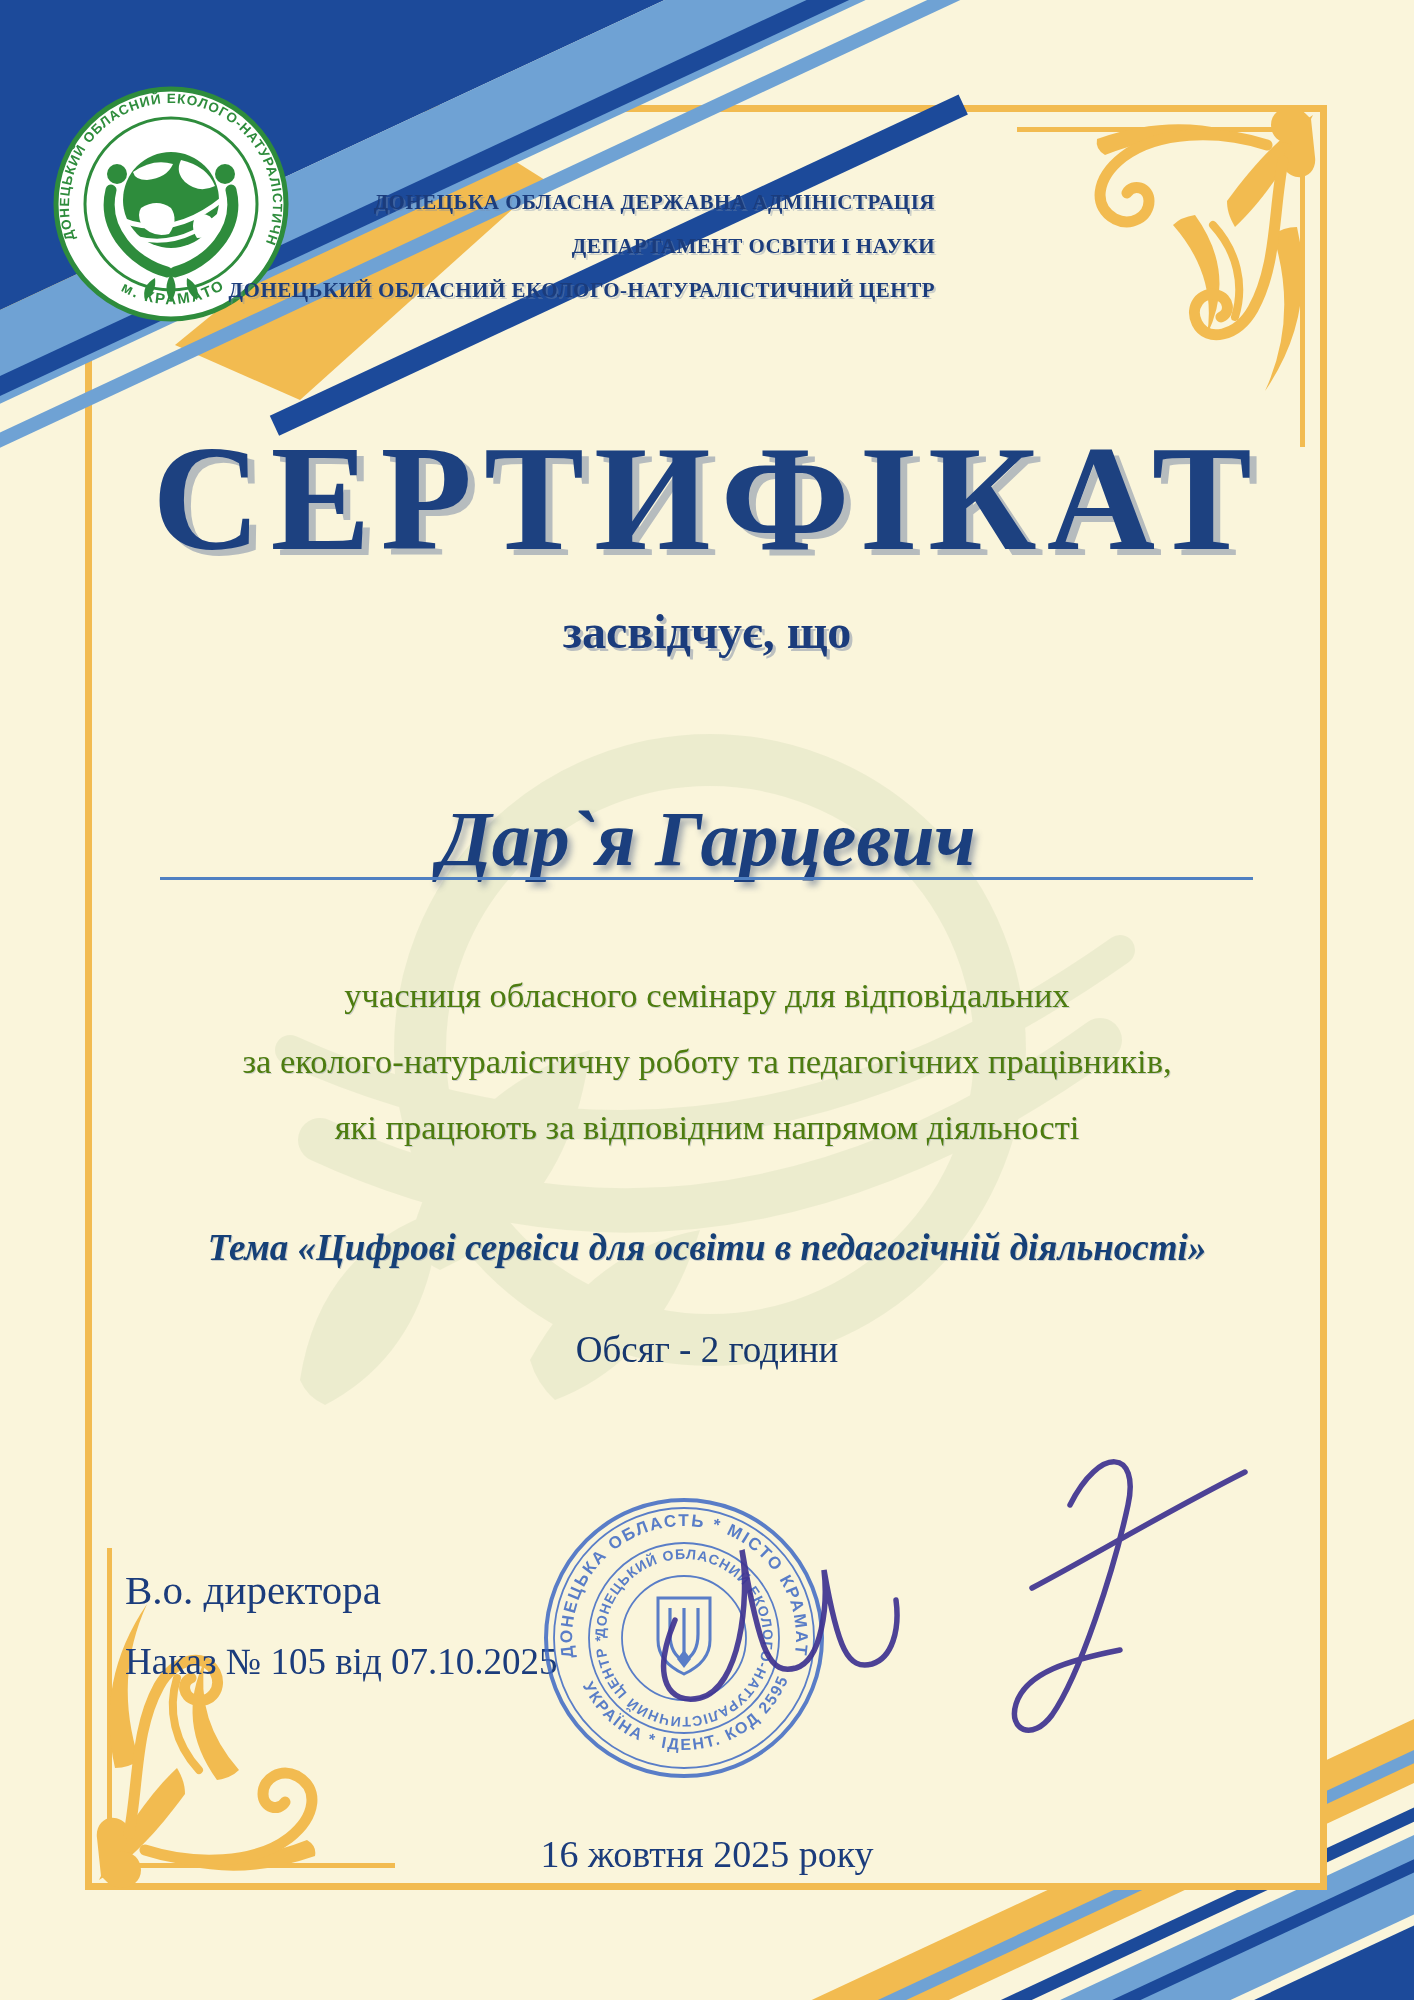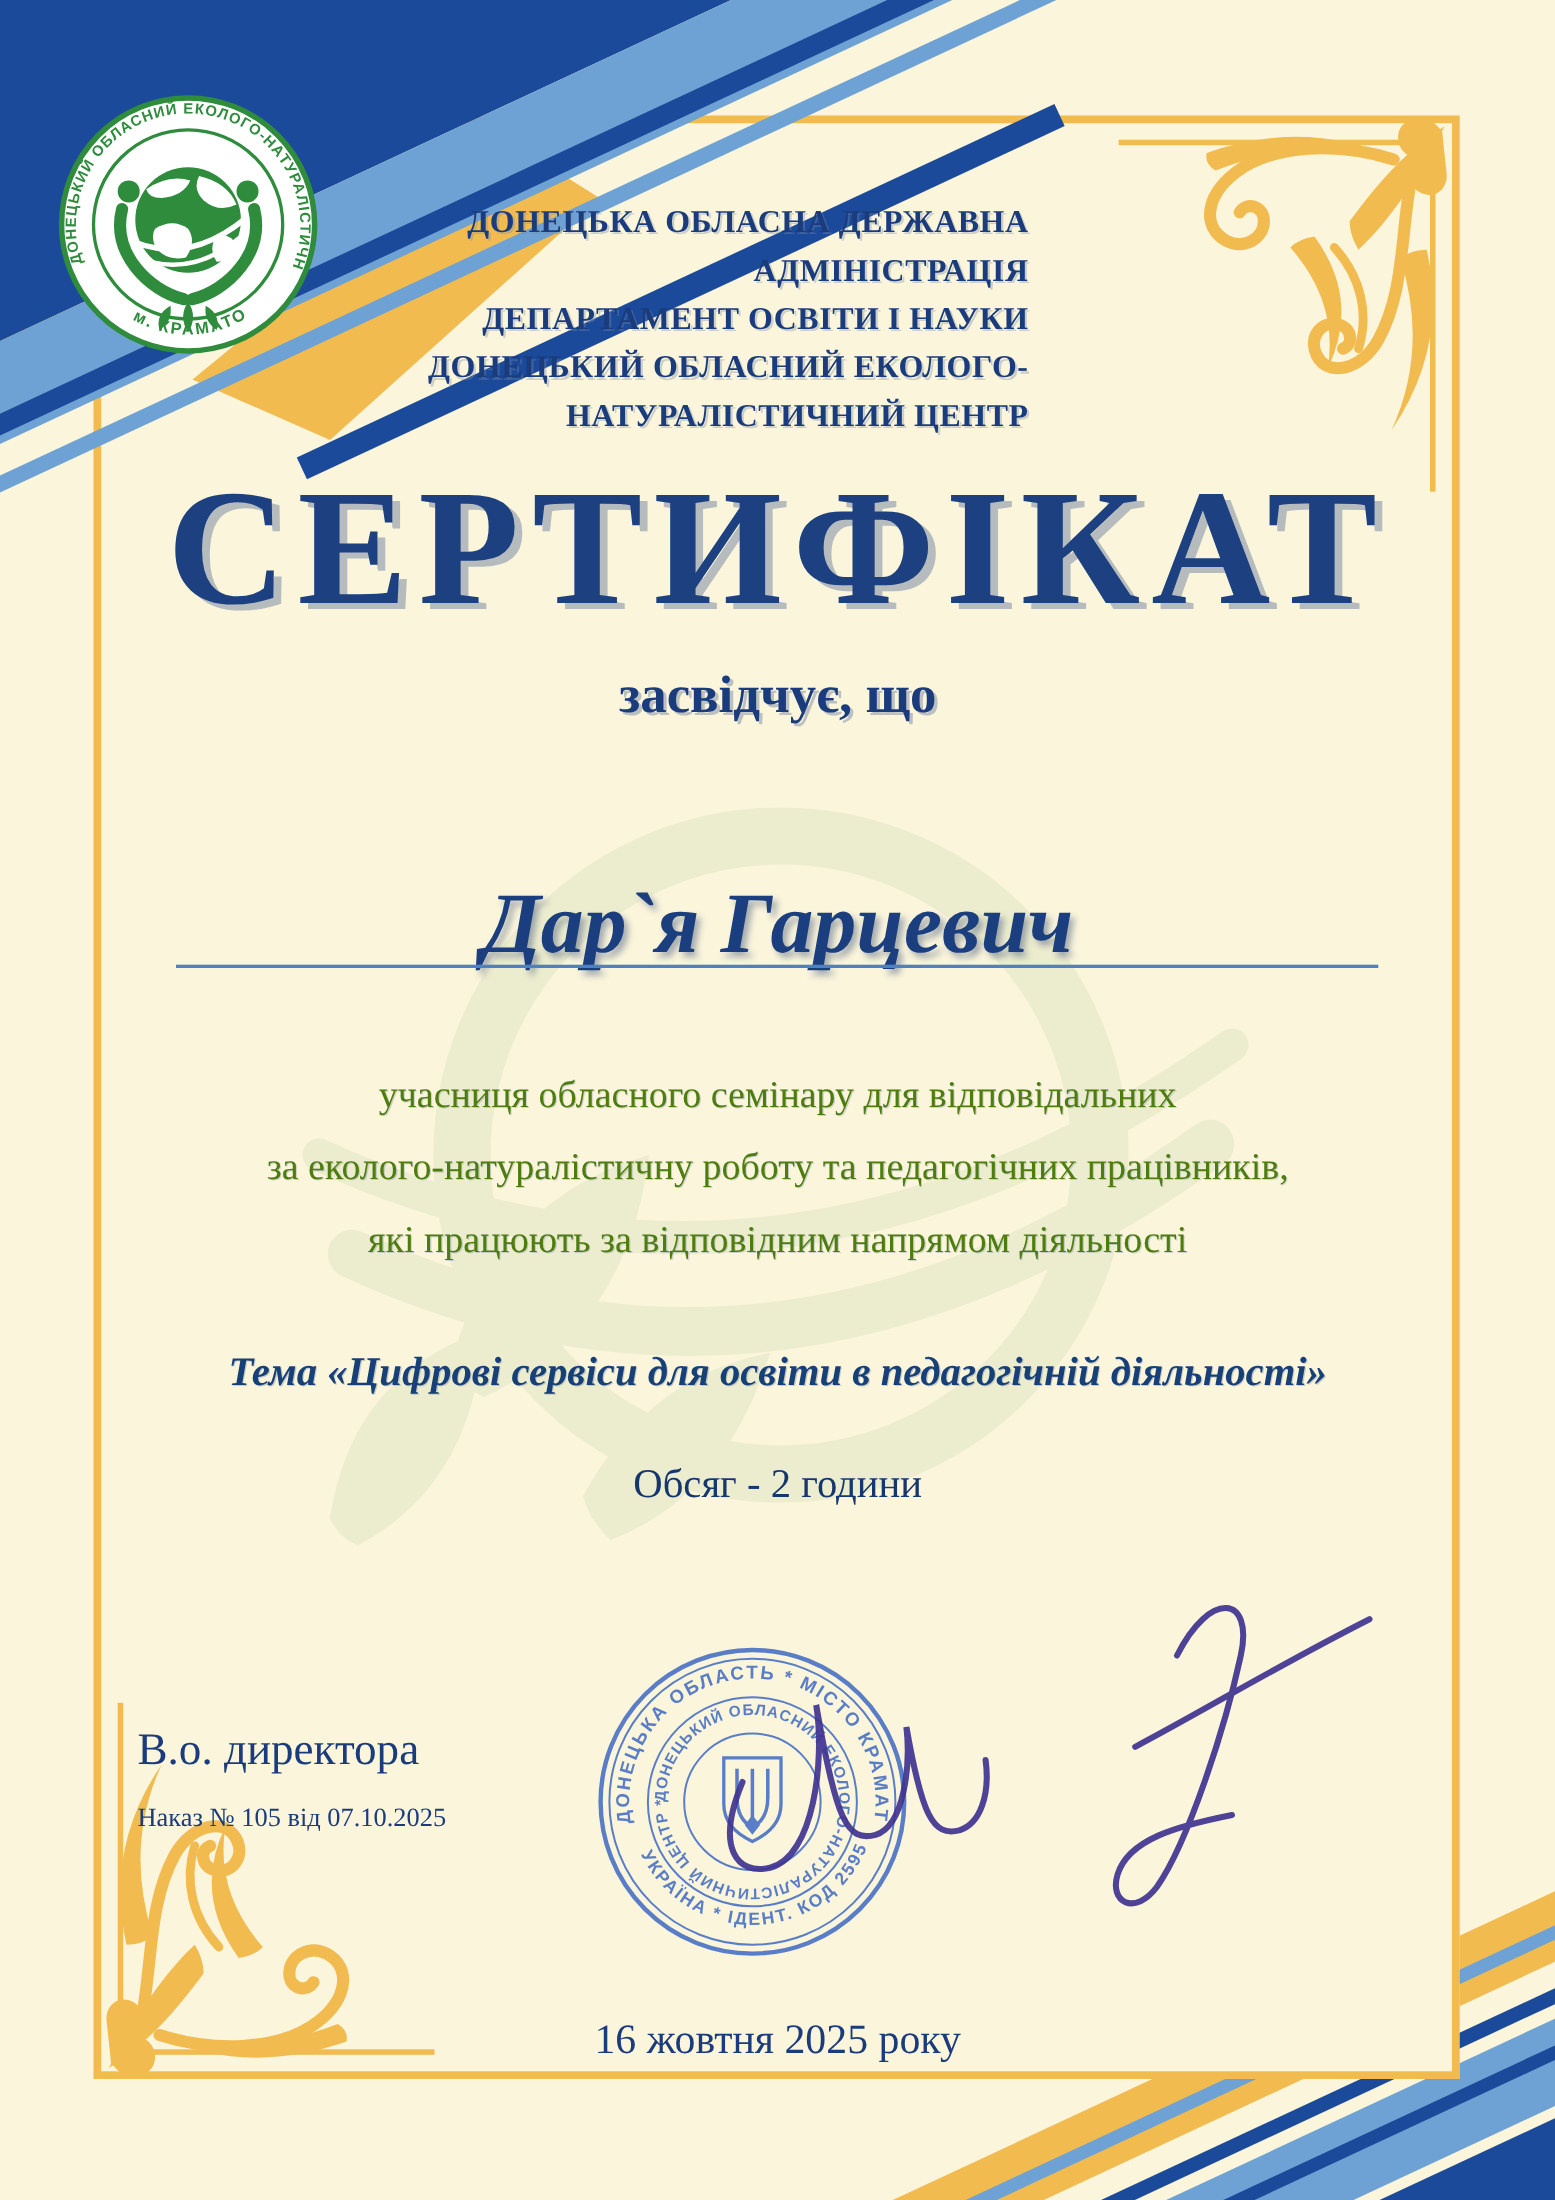--- a/index.html
+++ b/index.html
@@ -22,37 +22,37 @@
     clip-path:polygon(0 1890px,1327px 1890px,1327px 0,1414px 0,1414px 2000px,0 2000px);}
   #br-group{left:327px;top:2226px;width:1500px;}
   .c-dark{background:#1C4A9A;}
   .c-light{background:#6FA2D4;}
   .c-gold{background:#F2BB50;}
   
   .ornament{width:350px;height:350px;}
   
   .center{left:0;right:0;text-align:center;}
   #org-block{right:479px;top:180px;width:760px;text-align:right;
-    font-weight:bold;font-size:29px;line-height:44px;color:#1B3C7C;
+    font-weight:bold;font-size:21px;line-height:44px;color:#1B3C7C;
     text-shadow:2px 2px 0 rgba(120,140,170,.35);letter-spacing:.5px;}
   #title{top:418px;font-size:150px;line-height:160px;font-weight:bold;
     color:#1D4180;letter-spacing:10px;
     text-shadow:7px 6px 0 rgba(125,140,165,.55);}
   #subtitle{top:604px;font-size:48px;font-weight:bold;color:#1B3C7C;
     text-shadow:3px 3px 0 rgba(125,140,165,.5);}
   #recipient-name{top:758px;font-size:78px;font-weight:bold;font-style:italic;
     color:#1B3F7E;text-shadow:4px 5px 6px rgba(60,80,120,.45);margin-top:36px;}
   #name-rule{left:160px;top:877px;width:1093px;height:3px;background:#4F80C2;}
   #body-text{top:962px;font-size:34.5px;line-height:66px;color:#4d7c0f;
     text-shadow:1px 1px 0 rgba(125,140,165,.35);}
   #theme-line{top:1226px;font-size:37px;font-weight:bold;font-style:italic;
     color:#164077;text-shadow:1px 1px 0 rgba(125,140,165,.4);}
   #duration-line{top:1328px;font-size:37px;color:#16376E;}
   #signer-role{left:125px;top:1566px;font-size:41px;color:#1B3C7C;}
-  #order-ref{left:125px;top:1640px;font-size:24px;color:#1B3C7C;}
+  #order-ref{left:125px;top:1640px;font-size:37px;color:#1B3C7C;}
   #signer-name{left:982px;top:1580px;font-size:40px;color:#1B3C7C;}
   #date-line{top:1832px;font-size:38px;color:#1B3C7C;}
   
   #watermark{left:110px;top:620px;opacity:.12;}
   
   #logo{left:52px;top:85px;}
   #stamp{left:538px;top:1492px;opacity:.85;}
   #signature{left:600px;top:1420px;}
 </style>
 </head>

